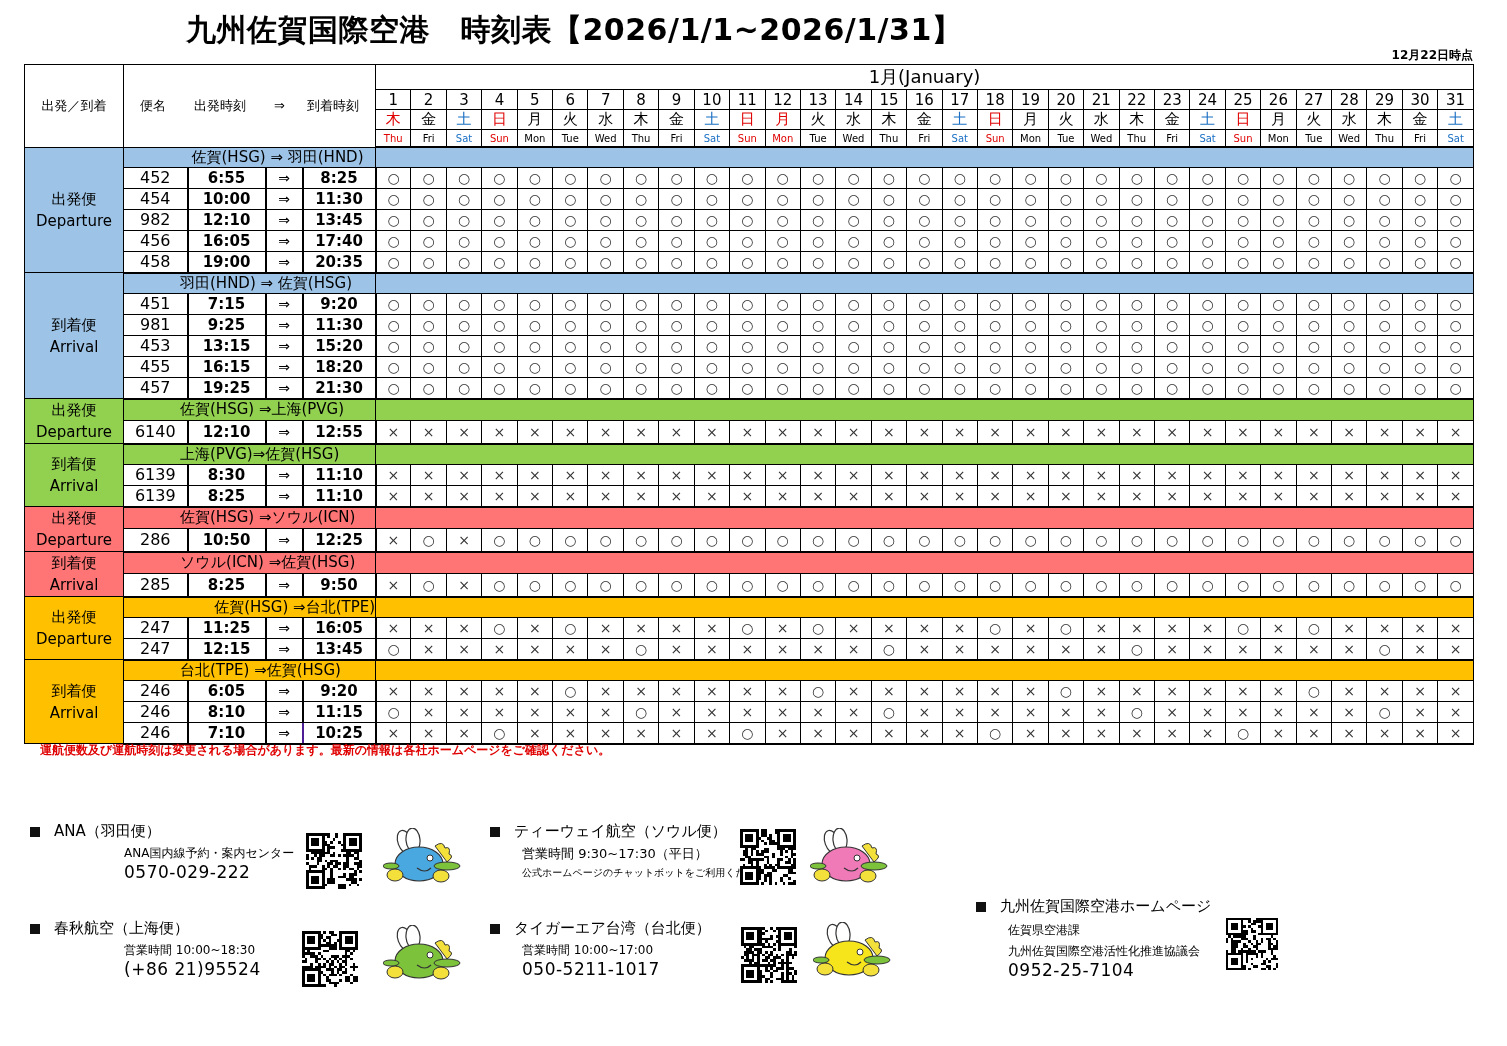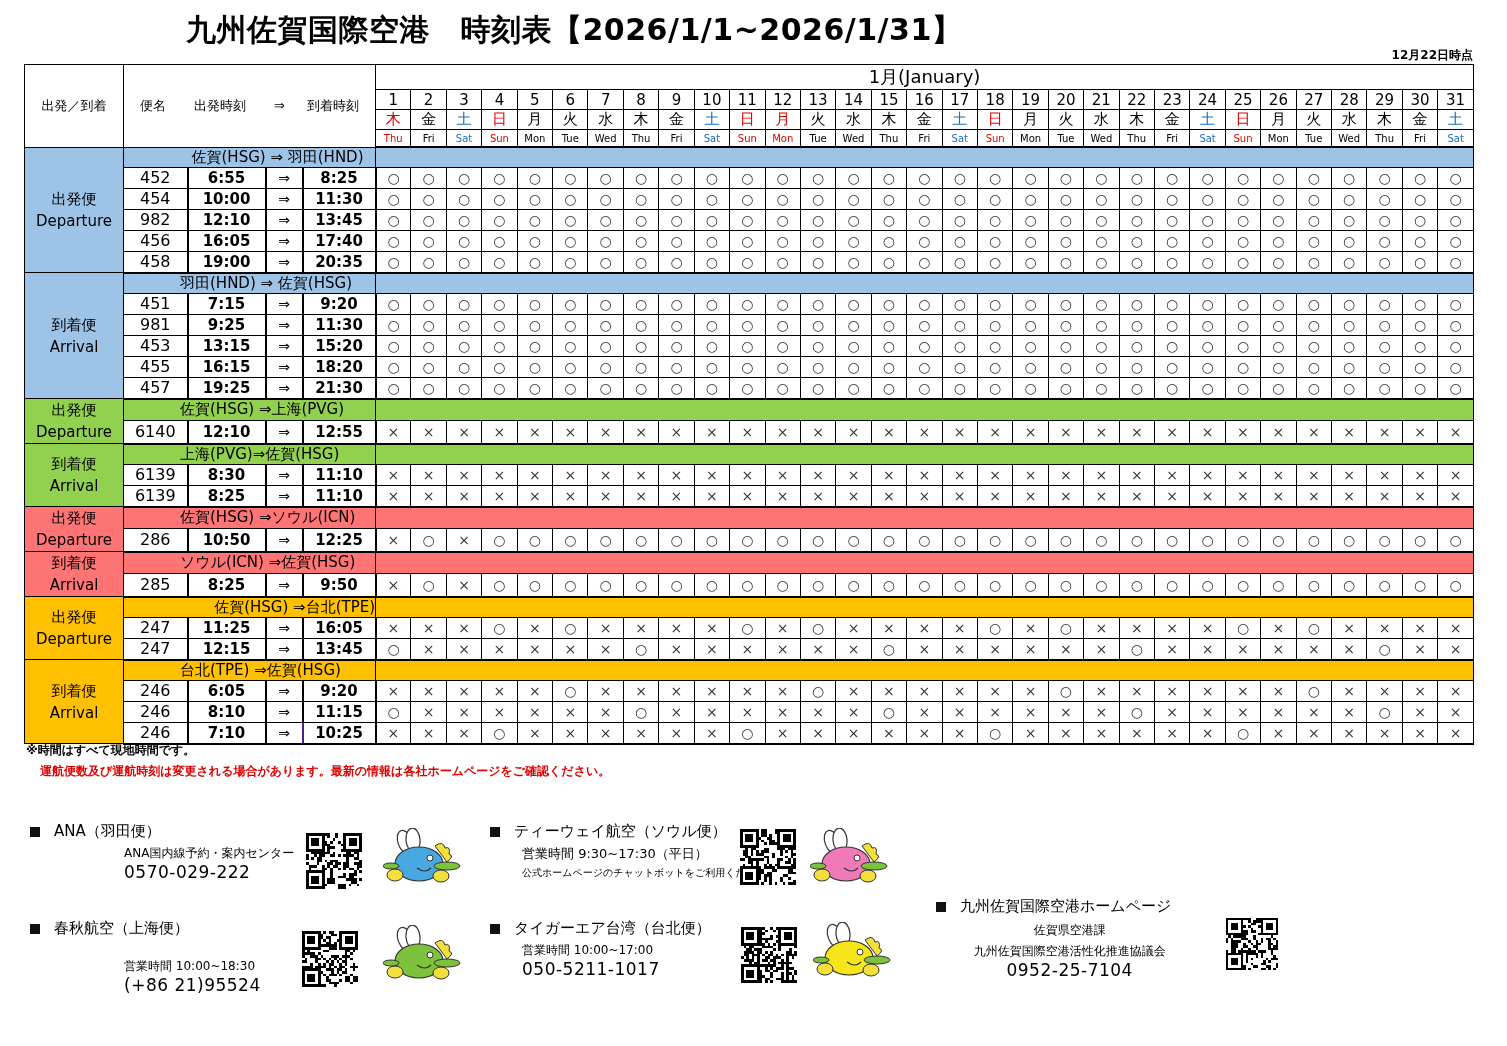--- a/index.html
+++ b/index.html
@@ -963,21 +963,20 @@
         <td class="mk thick-b">×</td>
         <td class="mk thick-b">×</td>
         <td class="mk thick-b">×</td>
         <td class="mk thick-b">×</td>
         <td class="mk thick-b">×</td>
       </tr>
     </tbody>
 </table>
 
 <div class="notes">
-  <div class="n1">※時間はすべて現地時間です。</div>
   <div class="n2">運航便数及び運航時刻は変更される場合があります。最新の情報は各社ホームページをご確認ください。</div>
 </div>
 
 <div class="contact" style="left:30px;top:822px;">
   <div class="head"><span class="sq"></span><span>ANA（羽田便）</span></div>
   <div class="sub" style="padding-left:94px;margin-top:4px;">ANA国内線予約・案内センター</div>
   <div class="tel" style="padding-left:94px;">0570-029-222</div>
 </div>
 <div class="qr" style="left: 306px; top: 833px; background: none;">
     <svg width="56" height="56" viewBox="0 0 21 21" shape-rendering="crispEdges">
@@ -1290,21 +1289,21 @@
       <ellipse cx="12" cy="47" rx="8" ry="6" fill="#f3e03a" stroke="#333" stroke-width="1"></ellipse>
       <ellipse cx="58" cy="48" rx="8" ry="6" fill="#f3e03a" stroke="#333" stroke-width="1"></ellipse>
       <ellipse cx="64" cy="38" rx="13" ry="4" fill="#7cc23a" stroke="#333" stroke-width="1"></ellipse>
       <ellipse cx="8" cy="38" rx="8" ry="3" fill="#7cc23a" stroke="#333" stroke-width="1"></ellipse>
       <circle cx="47" cy="30" r="3" fill="#fff" stroke="#333" stroke-width="1"></circle>
       <path d="M34 40 q8 6 14 0" fill="none" stroke="#333" stroke-width="1.2"></path>
     </svg></div>
 
 <div class="contact" style="left:30px;top:919px;">
   <div class="head"><span class="sq"></span><span>春秋航空（上海便）</span></div>
-  <div class="sub" style="padding-left:94px;margin-top:20px;">営業時間 10:00~18:30</div>
+  <div class="sub" style="padding-left:94px;margin-top:4px;">営業時間 10:00~18:30</div>
   <div class="tel" style="padding-left:94px;">(+86 21)95524</div>
 </div>
 <div class="qr" style="left: 302px; top: 931px; background: none;">
     <svg width="56" height="56" viewBox="0 0 21 21" shape-rendering="crispEdges">
       <rect width="21" height="21" fill="#fff"></rect>
       <rect x="8" y="0" width="1" height="1" fill="#000"></rect>
       <rect x="10" y="0" width="1" height="1" fill="#000"></rect>
       <rect x="11" y="0" width="1" height="1" fill="#000"></rect>
       <rect x="7" y="1" width="1" height="1" fill="#000"></rect>
       <rect x="11" y="1" width="1" height="1" fill="#000"></rect>
@@ -1630,21 +1629,21 @@
       <path d="M52 18 q8 -6 10 2 q6 -2 4 6 q6 2 -2 8 z" fill="#f3e03a" stroke="#333" stroke-width="1"></path>
       <ellipse cx="36" cy="36" rx="24" ry="17" fill="#f6e51b" stroke="#333" stroke-width="1.2"></ellipse>
       <ellipse cx="12" cy="47" rx="8" ry="6" fill="#f3e03a" stroke="#333" stroke-width="1"></ellipse>
       <ellipse cx="58" cy="48" rx="8" ry="6" fill="#f3e03a" stroke="#333" stroke-width="1"></ellipse>
       <ellipse cx="64" cy="38" rx="13" ry="4" fill="#7cc23a" stroke="#333" stroke-width="1"></ellipse>
       <ellipse cx="8" cy="38" rx="8" ry="3" fill="#7cc23a" stroke="#333" stroke-width="1"></ellipse>
       <circle cx="47" cy="30" r="3" fill="#fff" stroke="#333" stroke-width="1"></circle>
       <path d="M34 40 q8 6 14 0" fill="none" stroke="#333" stroke-width="1.2"></path>
     </svg></div>
 
-<div class="contact" style="left:936px;top:897px;text-align:center;">
+<div class="contact" style="left:976px;top:897px;">
   <div class="head"><span class="sq"></span><span>九州佐賀国際空港ホームページ</span></div>
   <div class="sub" style="padding-left:32px;margin-top:6px;">佐賀県空港課</div>
   <div class="sub" style="padding-left:32px;margin-top:4px;">九州佐賀国際空港活性化推進協議会</div>
   <div class="tel" style="padding-left:32px;">0952-25-7104</div>
 </div>
 <div class="qr" style="left: 1226px; top: 918px; width: 52px; height: 52px; background: none;">
     <svg width="52" height="52" viewBox="0 0 21 21" shape-rendering="crispEdges">
       <rect width="21" height="21" fill="#fff"></rect>
       <rect x="7" y="0" width="1" height="1" fill="#000"></rect>
       <rect x="8" y="0" width="1" height="1" fill="#000"></rect>

